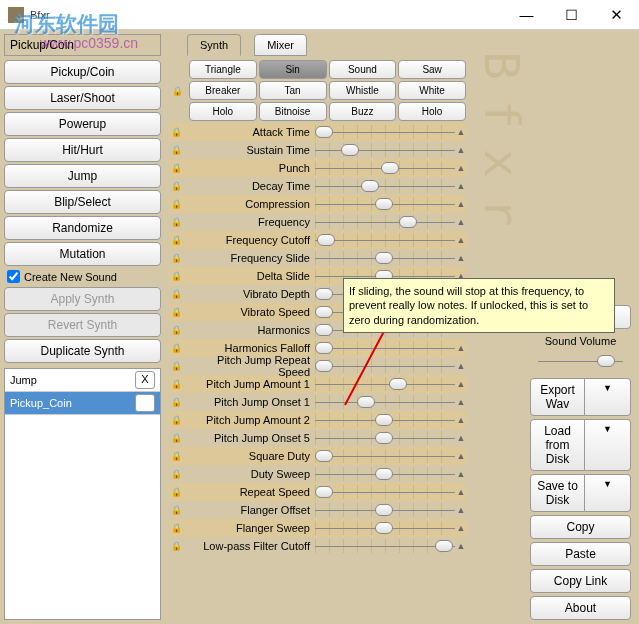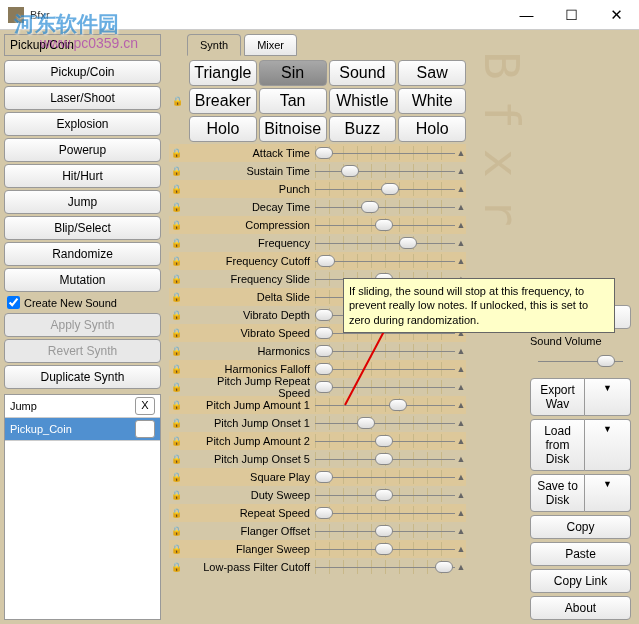--- a/index.html
+++ b/index.html
@@ -15,41 +15,41 @@
 .left-panel{width:165px;padding:4px;display:flex;flex-direction:column;gap:2px}
 .btn{background:linear-gradient(#fefefe,#e8e8e8);border:1px solid #999;border-radius:4px;padding:4px;text-align:center;cursor:pointer;font-size:12px}
 .btn.disabled{color:#999;background:#e8e8e8}
 .preset-display{background:#d4c8a8;border:1px solid #999;padding:3px 5px;margin-bottom:2px;font-size:12px}
 .check-row{display:flex;align-items:center;gap:4px;padding:2px 3px;font-size:12px}
 .sound-list{margin-top:3px;border:1px solid #999;background:#fff;flex:1;display:flex;flex-direction:column}
 .sound-item{display:flex;align-items:center;justify-content:space-between;padding:2px 5px;border-bottom:1px solid #ccc}
 .sound-item.selected{background:#5090d0;color:#fff}
 .delete-btn{background:#fefefe;border:1px solid #999;border-radius:3px;width:20px;height:18px;text-align:center;cursor:pointer;font-size:11px;line-height:14px}
 .center-panel{width:305px;padding:4px;display:flex;flex-direction:column}
-.tabs{display:flex;gap:3px;margin-bottom:4px;margin-left:18px}
+.tabs{display:flex;gap:13px;margin-bottom:4px;margin-left:18px}
 .tab{background:linear-gradient(#fefefe,#e8e8e8);border:1px solid #999;border-radius:4px 4px 0 0;padding:4px 12px;cursor:pointer}
 .tab.active{background:#d4c8a8;border-bottom:1px solid #d4c8a8}
 .wave-grid{display:grid;grid-template-columns:18px 1fr 1fr 1fr 1fr;gap:2px;margin-bottom:2px}
-.wave-btn{background:linear-gradient(#fefefe,#e8e8e8);border:1px solid #999;border-radius:4px;padding:3px;text-align:center;cursor:pointer;font-size:16px}
+.wave-btn{background:linear-gradient(#fefefe,#e8e8e8);border:1px solid #999;border-radius:4px;padding:3px;text-align:center;cursor:pointer;font-size:10px}
 .wave-btn.sel{background:linear-gradient(#a8a8a8,#888)}
 .lock-cell{display:flex;align-items:center;justify-content:center;font-size:9px;color:#a89878}
 .lock-span{grid-row:span 3}
 .params{overflow-y:auto;flex:1}
 .param-row{display:flex;align-items:center;height:18px;gap:1px}
 .param-row.alt{background:#ddc89a}
 .param-lock{width:16px;text-align:center;font-size:9px;color:#a89878}
 .param-label{flex:1;text-align:right;padding-right:4px;font-size:11px}
 .param-slider{width:140px;height:14px;position:relative;background:repeating-linear-gradient(90deg,#c8b888,#c8b888 1px,transparent 1px,transparent 14px);display:flex;align-items:center}
 .param-slider::before{content:"";position:absolute;left:0;right:0;top:50%;height:0;border-top:1px solid #888}
 .thumb{position:absolute;width:18px;height:12px;background:linear-gradient(#fefefe,#ddd);border:1px solid #888;border-radius:6px;top:1px}
 .param-arrow{width:10px;text-align:center;color:#666;font-size:9px}
 .right-panel{width:165px;padding:4px;display:flex;flex-direction:row}
 .logo-area{height:230px;display:flex;align-items:center;justify-content:center;color:#c0a880;font-size:48px;font-family:monospace;writing-mode:vertical-rl;letter-spacing:20px;opacity:.4}
 .right-controls{display:flex;flex-direction:column;gap:3px;margin-top:auto}
-.vol-label{text-align:left;margin:3px 0}
+.vol-label{text-align:center;margin:3px 0}
 .vol-slider{height:16px;position:relative;margin-bottom:6px}
 .vol-slider::before{content:"";position:absolute;left:8px;right:8px;top:50%;height:0;border-top:1px solid #888}
 .vol-thumb{position:absolute;width:18px;height:12px;background:linear-gradient(#fefefe,#ddd);border:1px solid #888;border-radius:6px;top:2px}
 .btn-split{display:flex;gap:0}
 .btn-split .btn{flex:1;border-radius:4px 0 0 4px}
 .btn-split .btn-drop{width:20px;border-radius:0 4px 4px 0;border-left:none;font-size:9px;padding:4px 0}
 .tooltip{position:absolute;left:343px;top:278px;width:272px;background:#ffffc8;border:1px solid #666;padding:5px;font-size:11px;line-height:1.3;z-index:100}
 .arrow-line{position:absolute;left:340px;top:320px;width:60px;height:90px;z-index:99;pointer-events:none}
 .watermark{position:absolute;top:10px;left:14px;font-size:21px;color:#2b8cd6;font-weight:bold;opacity:.7;z-index:200;text-shadow:1px 1px 2px #fff}
 .watermark2{position:absolute;top:35px;left:40px;font-size:14px;color:#a21caf;opacity:.6;z-index:200}
@@ -72,21 +72,20 @@
     <div class="win-btn win-close">✕</div>
   </div>
 </div>
 
 <div class="main">
 
   <div class="left-panel">
     <div class="preset-display">Pickup/Coin</div>
     <div class="btn">Pickup/Coin</div>
     <div class="btn">Laser/Shoot</div>
-    <div class="btn">Explosion</div>
     <div class="btn">Powerup</div>
     <div class="btn">Hit/Hurt</div>
     <div class="btn">Jump</div>
     <div class="btn">Blip/Select</div>
     <div class="btn">Randomize</div>
     <div class="btn">Mutation</div>
     <div class="check-row">
       <input type="checkbox" checked="" style="">
       <span>Create New Sound</span>
     </div>
@@ -265,21 +264,21 @@
         <div class="param-row">
           <div class="param-lock">🔒</div>
           <div class="param-label">Pitch Jump Onset 5</div>
           <div class="param-slider">
             <div class="thumb" style="left:60px"></div>
           </div>
           <div class="param-arrow">▲</div>
         </div>
         <div class="param-row alt">
           <div class="param-lock">🔒</div>
-          <div class="param-label">Square Play</div>
+          <div class="param-label">Square Duty</div>
           <div class="param-slider">
             <div class="thumb" style="left:0px"></div>
           </div>
           <div class="param-arrow">▲</div>
         </div>
         <div class="param-row">
           <div class="param-lock">🔒</div>
           <div class="param-label">Duty Sweep</div>
           <div class="param-slider">
             <div class="thumb" style="left:60px"></div>

